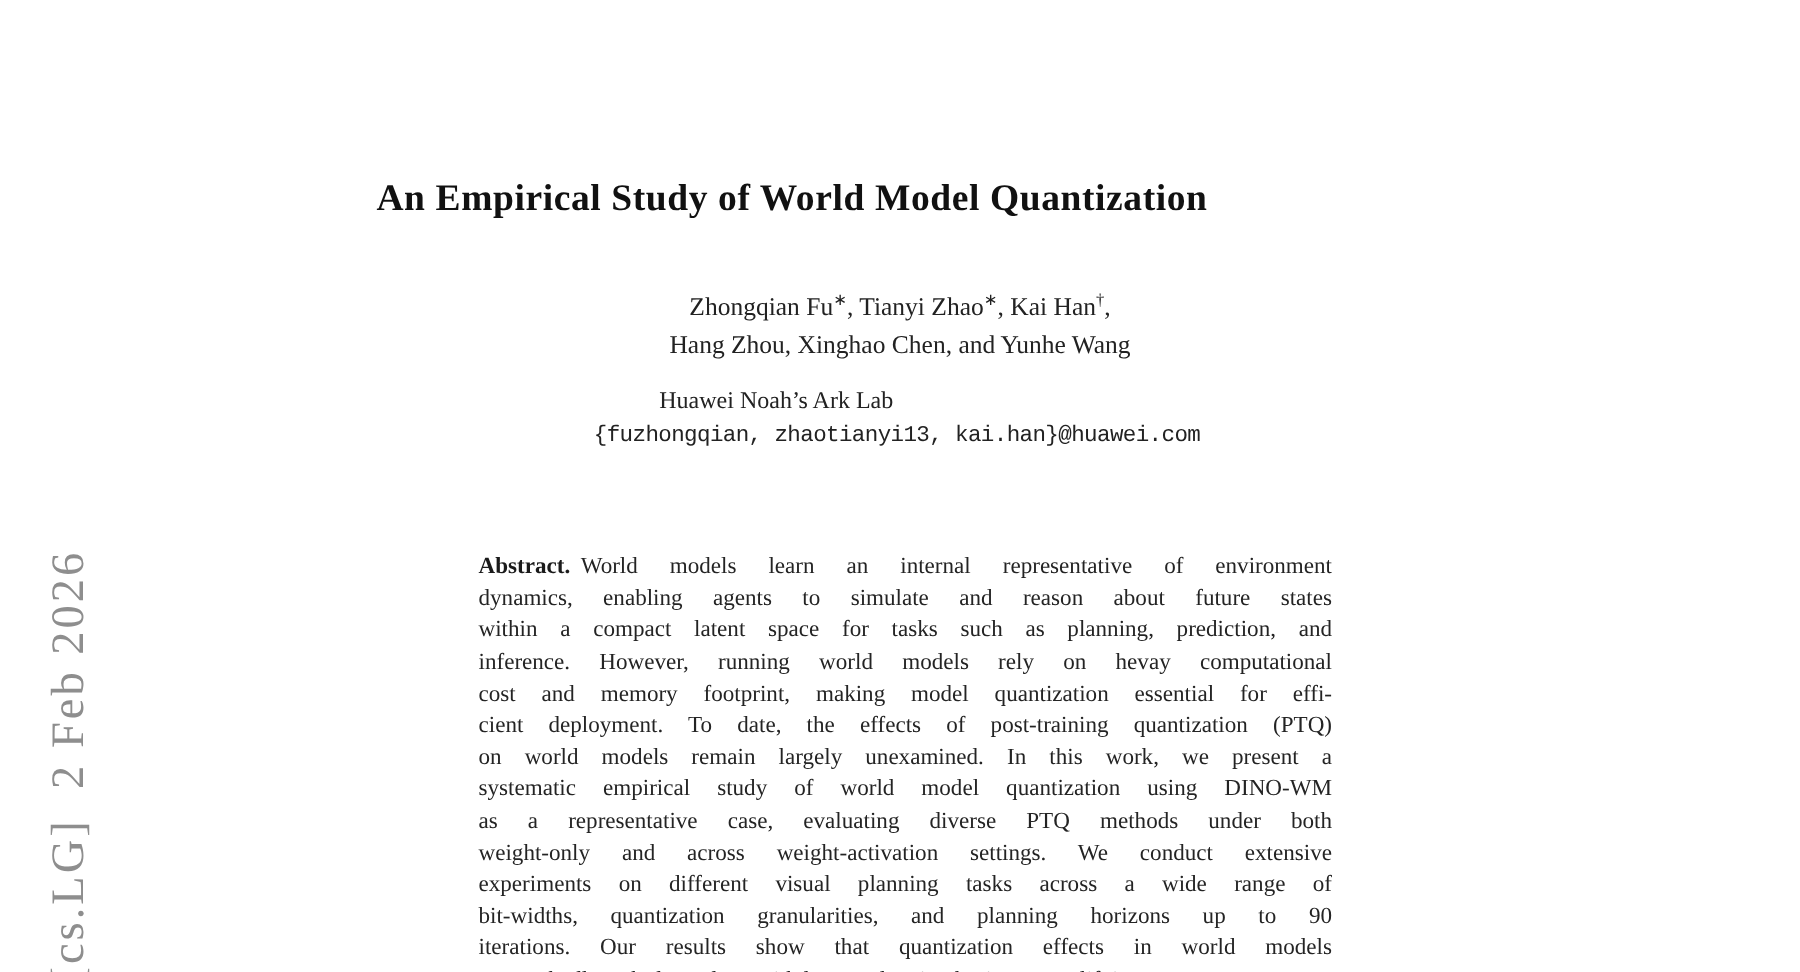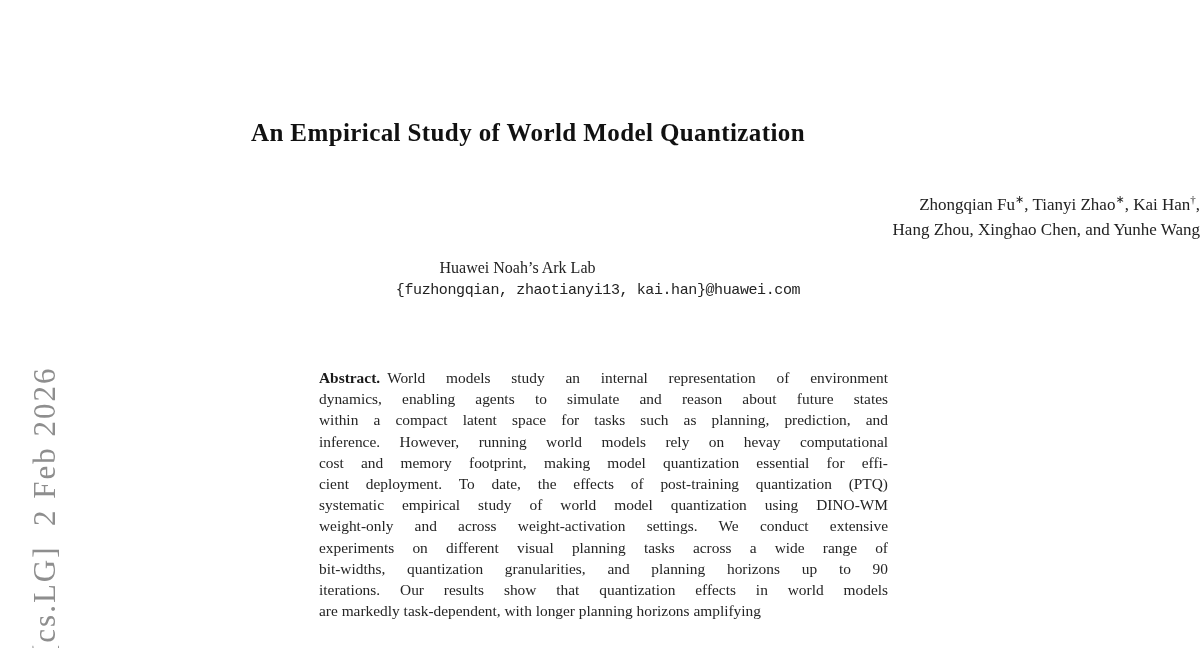--- a/index.html
+++ b/index.html
@@ -19,21 +19,21 @@
     text-align: center;
     font-size: 25px;
     font-weight: bold;
     letter-spacing: 0.4px;
     color: #111;
   }
 
   .authors {
     position: absolute;
     top: 192px; left: 0; width: 1200px;
-    text-align: right;
+    text-align: center;
     font-size: 17px;
     line-height: 25px;
     color: #222;
   }
   .authors sup {
     font-size: 11px;
     vertical-align: super;
     line-height: 0;
   }
 
@@ -102,27 +102,29 @@
       <span>Zhongqian Fu</span><sup>∗</sup><span>, </span><span>Tianyi Zhao</span><sup>∗</sup><span>, </span><span>Kai Han</span><sup>†</sup><span>,</span>
     </div>
     <div>Hang Zhou, Xinghao Chen, and Yunhe Wang</div>
   </div>
 
   <div class="affiliation">Huawei Noah’s Ark Lab</div>
 
   <div class="email">{fuzhongqian, zhaotianyi13, kai.han}@huawei.com</div>
 
   <div class="abstract">
-    <div class="jline"><span class="abs-label">Abstract.</span><span>World models study an internal representation of environment</span></div>
+    <div class="jline"><span class="abs-label">Abstract.</span><span>World models learn an internal representative of environment</span></div>
     <div class="jline">dynamics, enabling agents to simulate and reason about future states</div>
     <div class="jline">within a compact latent space for tasks such as planning, prediction, and</div>
     <div class="jline">inference. However, running world models rely on hevay computational</div>
     <div class="jline">cost and memory footprint, making model quantization essential for effi-</div>
     <div class="jline">cient deployment. To date, the effects of post-training quantization (PTQ)</div>
+    <div class="jline">on world models remain largely unexamined. In this work, we present a</div>
     <div class="jline">systematic empirical study of world model quantization using DINO-WM</div>
+    <div class="jline">as a representative case, evaluating diverse PTQ methods under both</div>
     <div class="jline">weight-only and across weight-activation settings. We conduct extensive</div>
     <div class="jline">experiments on different visual planning tasks across a wide range of</div>
     <div class="jline">bit-widths, quantization granularities, and planning horizons up to 90</div>
     <div class="jline">iterations. Our results show that quantization effects in world models</div>
     <div class="jline last">are markedly task-dependent, with longer planning horizons amplifying</div>
   </div>
 
 </div>
 
 </body></html>

